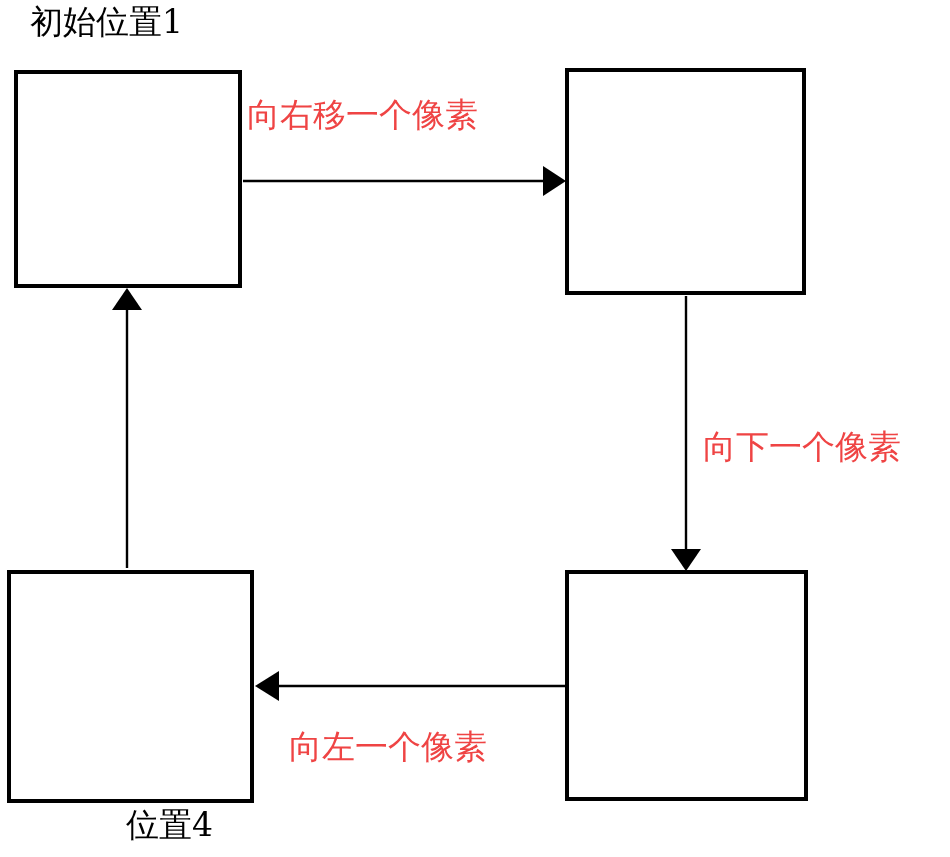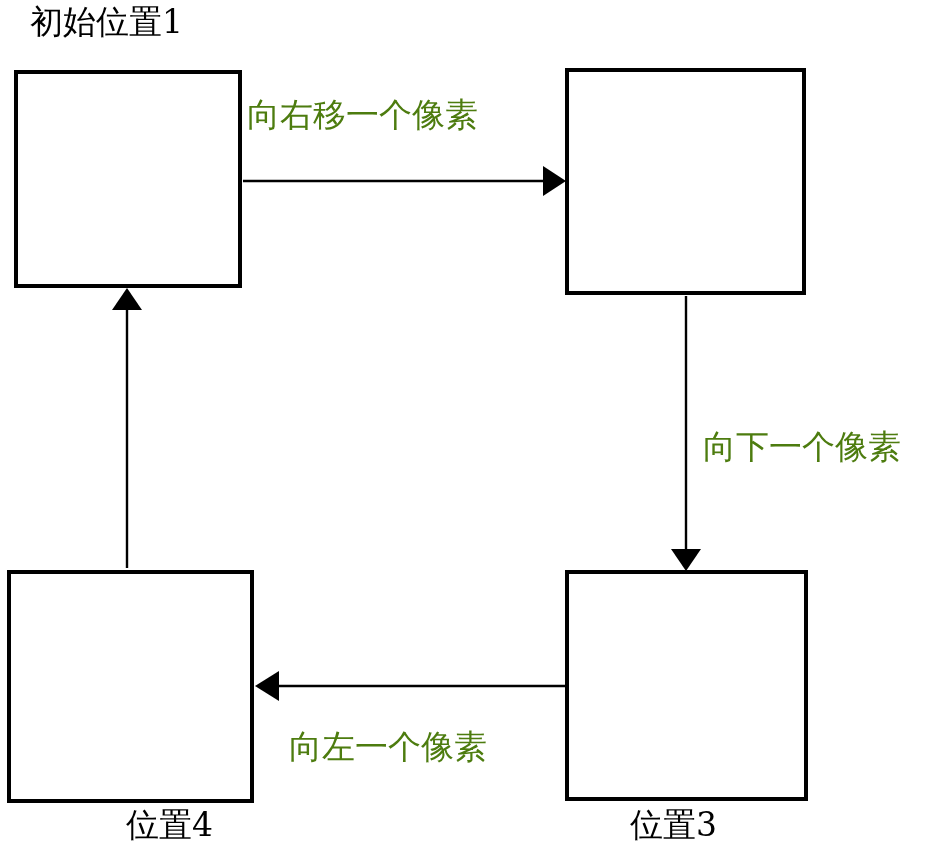--- a/index.html
+++ b/index.html
@@ -38,21 +38,21 @@
     white-space: nowrap;
     letter-spacing: 0px;
   }
   #label1 { left: 30px;  top: 3px;   }
   #label2 { left: 678px; top: 18px;  }
   #label3 { left: 630px; top: 806px; }
   #label4 { left: 126px; top: 806px; text-align: center; }
 
   .arrow-label {
     position: absolute;
-    color: #4d7c0f;
+    color: #ef4444;
     font-family: "DejaVu Serif", serif;
     font-size: 33px;
     line-height: 38px;
     white-space: nowrap;
   }
   #arrlabel-right { left: 247px; top: 96px;  }
   #arrlabel-down  { left: 703px; top: 428px; text-align: center; }
   #arrlabel-left  { left: 289px; top: 731px; font-family: Liberation Mono, monospace; }
 
   .connector-svg {
@@ -100,20 +100,19 @@
       <polygon class="conn-head" points="279,671 279,701 255,686"></polygon>
     </g>
 
     <g>
       <line class="conn-line" x1="127" y1="568" x2="127" y2="308"></line>
       <polygon class="conn-head" points="112,310 142,310 127,288"></polygon>
     </g>
   </svg>
 
   <div class="label" id="label1">初始位置1</div>
-  <div class="label" id="label3">位置3</div>
   <div class="label" id="label4">位置4</div>
 
   <div class="arrow-label" id="arrlabel-right">向右移一个像素</div>
   <div class="arrow-label" id="arrlabel-down">向下一个像素</div>
   <div class="arrow-label" id="arrlabel-left">向左一个像素</div>
 
 </div>
 
 </body></html>

